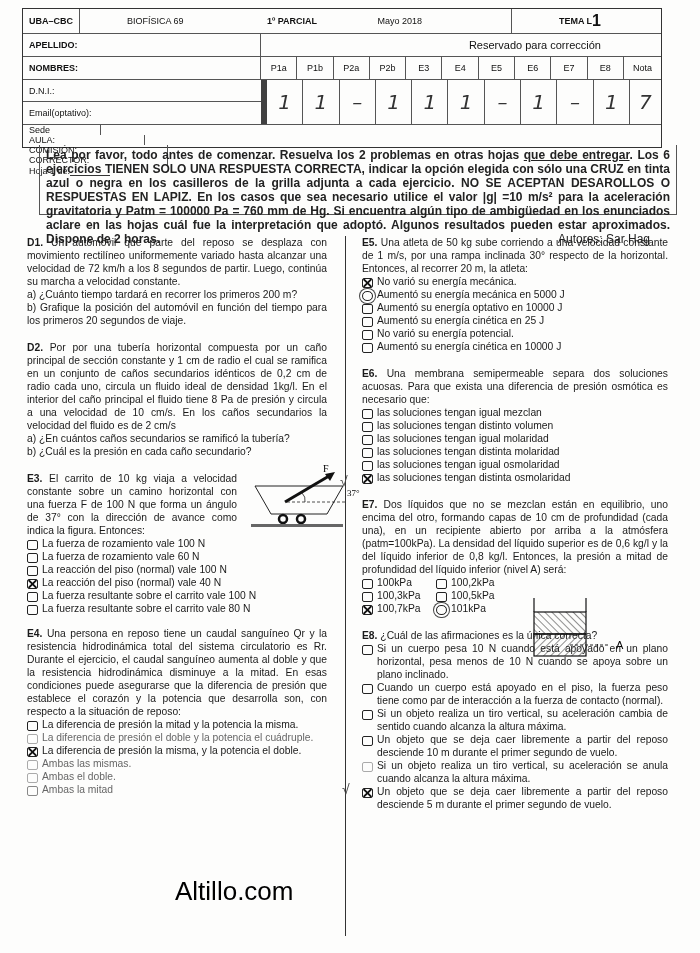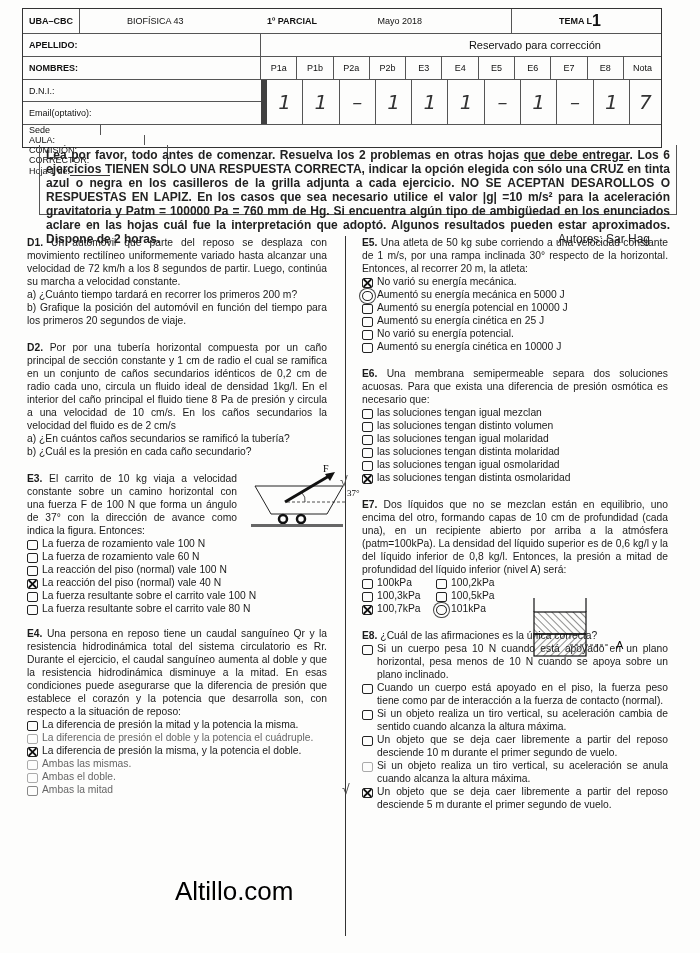--- a/index.html
+++ b/index.html
@@ -45,21 +45,21 @@
   .grid2{display:grid;grid-template-columns:70px 80px;row-gap:0;}
 </style>
 </head>
 <body>
 
 <div class="page">
 
   <div class="hdr">
     <div class="row r1">
       <div class="cell b" style="width:70px;">UBA–CBC</div>
-      <div class="cell" style="width:130px;border-right:none;">BIOFÍSICA 43</div>
+      <div class="cell" style="width:130px;border-right:none;">BIOFÍSICA 69</div>
       <div class="cell b" style="width:90px;border-right:none;">1º PARCIAL</div>
       <div class="cell" style="width:186px;">Mayo 2018</div>
       <div class="cell" style="flex:1;justify-content:flex-end;padding-right:60px;">
         <span class="b">TEMA L</span>
         <span style="font-size:16px;font-weight:bold;">1</span>
       </div>
     </div>
     <div class="row r2">
       <div class="cell b" style="width:238px;">APELLIDO:</div>
       <div class="cell" style="flex:1;justify-content:flex-end;padding-right:60px;font-size:11px;">Reservado para corrección</div>
@@ -212,21 +212,21 @@
       <div class="opt">
           <span class="cb x"></span>
           <span>No varió su energía mecánica.</span>
         </div>
       <div class="opt">
           <span class="cb circ"></span>
           <span>Aumentó su energía mecánica en 5000 J</span>
         </div>
       <div class="opt">
           <span class="cb"></span>
-          <span>Aumentó su energía potencial en 10000 J</span>
+          <span>Aumentó su energía optativo en 10000 J</span>
         </div>
       <div class="opt">
           <span class="cb"></span>
           <span>Aumentó su energía cinética en 25 J</span>
         </div>
       <div class="opt">
           <span class="cb"></span>
           <span>No varió su energía potencial.</span>
         </div>
       <div class="opt">

